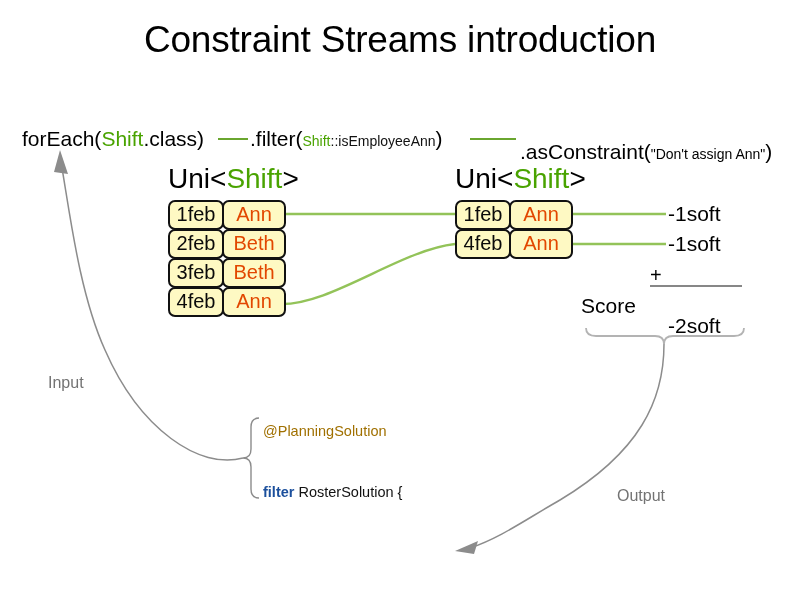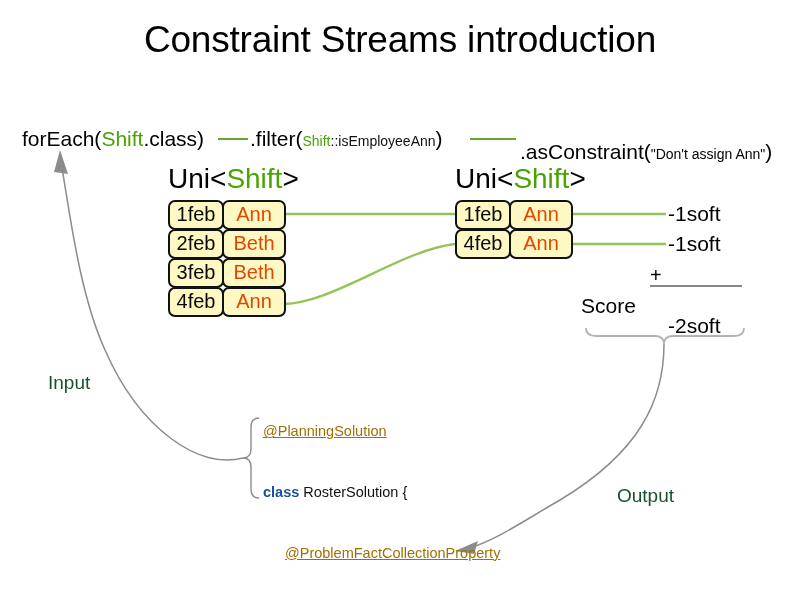--- a/index.html
+++ b/index.html
@@ -122,39 +122,39 @@
   }
   #soft1 { left: 668px; top: 202px; }
   #soft2 { left: 668px; top: 232px; }
   #plus  { left: 650px; top: 263px; font-size: 20px; }
   #total { left: 668px; top: 294px; margin-top: 20px; }
   #score-label { left: 581px; top: 294px; }
 
   
   .io {
     position: absolute;
-    font-size: 19px;
+    font-size: 16px;
     line-height: 24px;
-    color: #14532d;
+    color: #737373;
     white-space: nowrap;
   }
   #input-label  { left: 48px;  top: 371px; }
   #output-label { left: 617px; top: 472px; margin-top: 12px; }
 
   
   #code {
     position: absolute;
     left: 263px;
     top: 381px;
     font-size: 14.5px;
     line-height: 20.2px;
     white-space: pre;
   }
   #code .ln { display: block; height: 20.2px; }
-  .ann  { color: #a07000; text-decoration: underline; }
+  .ann  { color: #a07000; }
   .kw   { color: #1b4f9c; font-weight: bold; }
   .typ  { color: #111111; text-align: right; }
   .ind  { padding-left: 22px; }
 </style>
 </head>
 <body>
 
 <div id="stage">
 
   <svg id="bg-svg" viewBox="0 0 800 600">
@@ -231,22 +231,21 @@
   <div class="soft" id="soft2">-1soft</div>
   <div class="soft" id="plus">+</div>
   <div class="soft" id="total">-2soft</div>
   <div class="soft" id="score-label">Score</div>
 
   <div class="io" id="input-label">Input</div>
   <div class="io" id="output-label">Output</div>
 
   <div id="code">
     <span class="ln"><span class="ann">@PlanningSolution</span></span>
-    <span class="ln"><span class="kw">class</span><span class="typ"> RosterSolution {</span></span>
-    <span class="ln ind"><span class="ann">@ProblemFactCollectionProperty</span></span>
+    <span class="ln"><span class="kw">filter</span><span class="typ"> RosterSolution {</span></span>
     
     
     
     
     
     
     
   </div>
 
 </div>

